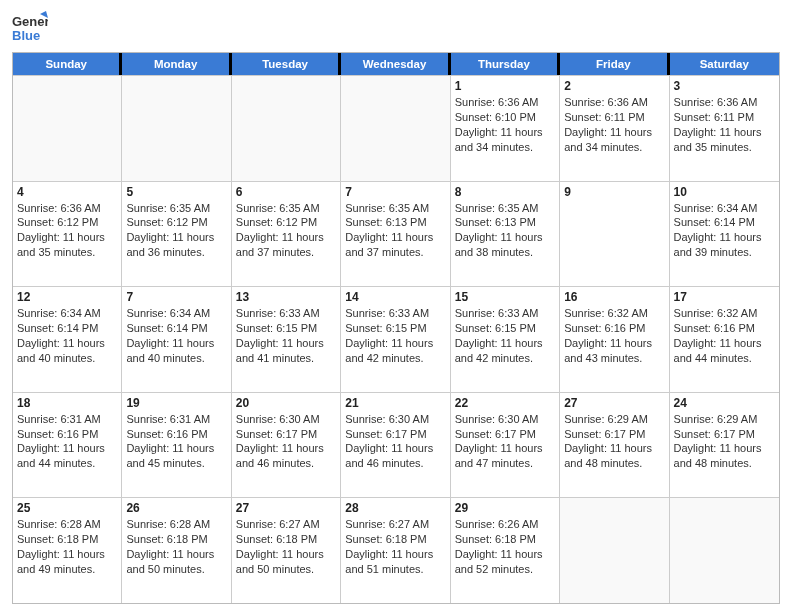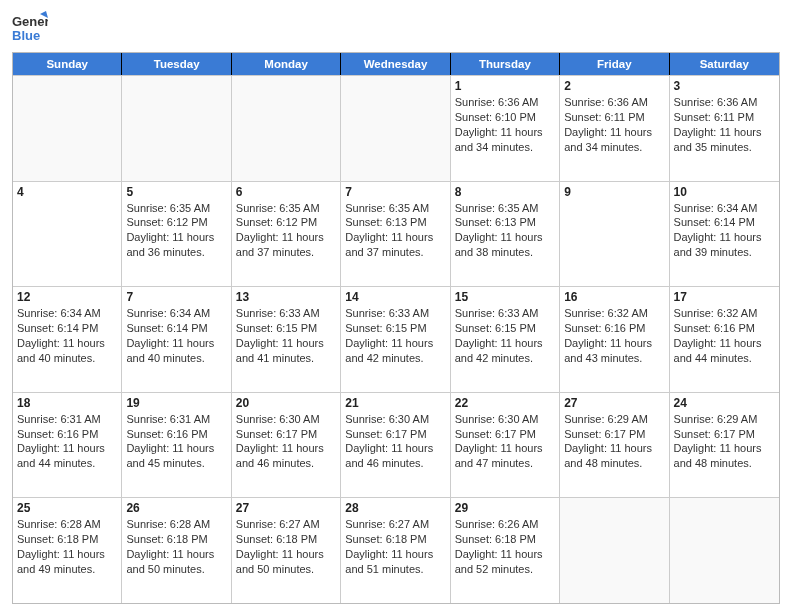--- a/index.html
+++ b/index.html
@@ -56,21 +56,21 @@
       display: grid;
       grid-template-columns: repeat(7, 1fr);
       background: #3a7bd5;
     }
     .cal-header-cell {
       color: #fff;
       font-size: 11.5px;
       font-weight: bold;
       text-align: center;
       padding: 5px 2px;
-      border-right: 1px solid #000000;
+      border-right: 3px solid #000000;
     }
     .cal-header-cell:last-child { border-right: none; }
     .cal-body {
       display: flex;
       flex-direction: column;
       flex: 1;
     }
     .cal-row {
       display: grid;
       grid-template-columns: repeat(7, 1fr);
@@ -115,22 +115,22 @@
     </div>
     <div class="title-block">
       <div class="calendar-title"></div>
       <div class="calendar-subtitle"></div>
     </div>
   </div>
 
   <div class="calendar">
     <div class="cal-header-row">
     <div class="cal-header-cell">Sunday</div>
+        <div class="cal-header-cell">Monday</div>
         <div class="cal-header-cell">Tuesday</div>
-        <div class="cal-header-cell">Monday</div>
         <div class="cal-header-cell">Wednesday</div>
         <div class="cal-header-cell">Thursday</div>
         <div class="cal-header-cell">Friday</div>
         <div class="cal-header-cell">Saturday</div>
       </div>
     <div class="cal-body">
     <div class="cal-row">
           <div class="cal-cell empty"></div>
           <div class="cal-cell empty"></div>
           <div class="cal-cell empty"></div>
@@ -153,20 +153,24 @@
             <div class="cell-day">3</div>
             <div class="cell-info">Sunrise: 6:36 AM
 Sunset: 6:11 PM
 Daylight: 11 hours
 and 35 minutes.</div>
           </div>
         </div>
         <div class="cal-row">
           <div class="cal-cell">
             <div class="cell-day">4</div>
+            <div class="cell-info">Sunrise: 6:36 AM
+Sunset: 6:12 PM
+Daylight: 11 hours
+and 35 minutes.</div>
           </div>
           <div class="cal-cell">
             <div class="cell-day">5</div>
             <div class="cell-info">Sunrise: 6:35 AM
 Sunset: 6:12 PM
 Daylight: 11 hours
 and 36 minutes.</div>
           </div>
           <div class="cal-cell">
             <div class="cell-day">6</div>

